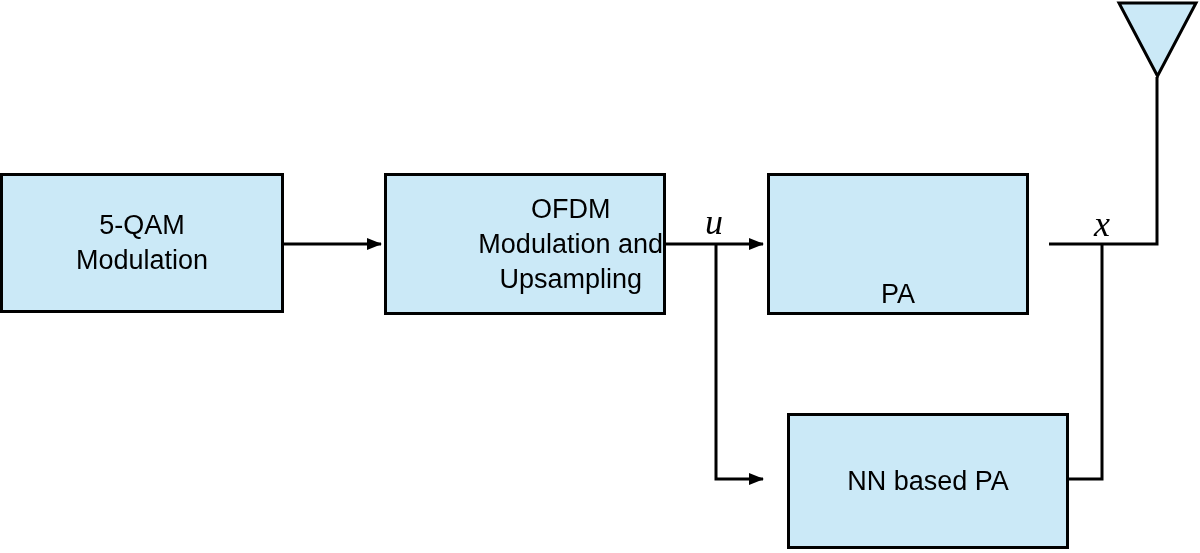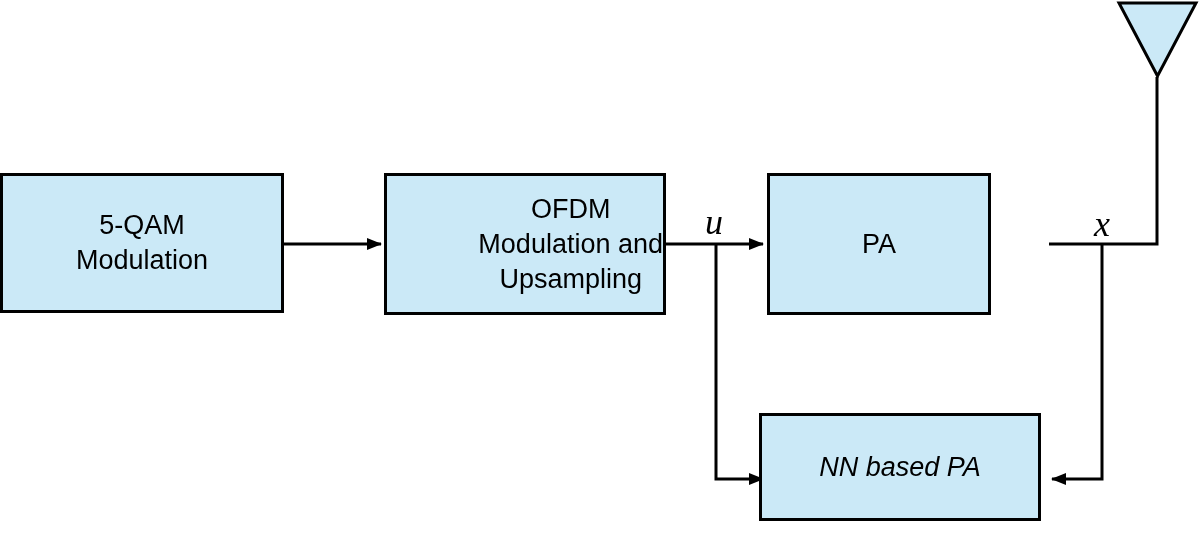--- a/index.html
+++ b/index.html
@@ -37,22 +37,22 @@
     color: #000000;
     font-size: 27px;
     line-height: 35px;
   }
   .block-label {
     white-space: pre-line;
   }
 
   .block-qam  { left: 0px;   top: 173px; width: 284px; height: 140px; }
   .block-ofdm { left: 384px; top: 173px; width: 282px; height: 142px; justify-content: flex-end; }
-  .block-pa   { left: 767px; top: 173px; width: 224px; height: 142px; }
-  .block-nn   { left: 759px; top: 413px; width: 282px; height: 108px; font-style: italic; }
+  .block-pa   { left: 767px; top: 173px; width: 262px; height: 142px; align-items: flex-end; }
+  .block-nn   { left: 787px; top: 413px; width: 282px; height: 136px; }
 
   .siglabel {
     position: absolute;
     width: 60px;
     height: 40px;
     display: flex;
     align-items: center;
     justify-content: center;
     font-family: "Liberation Serif", serif;
     font-style: italic;

